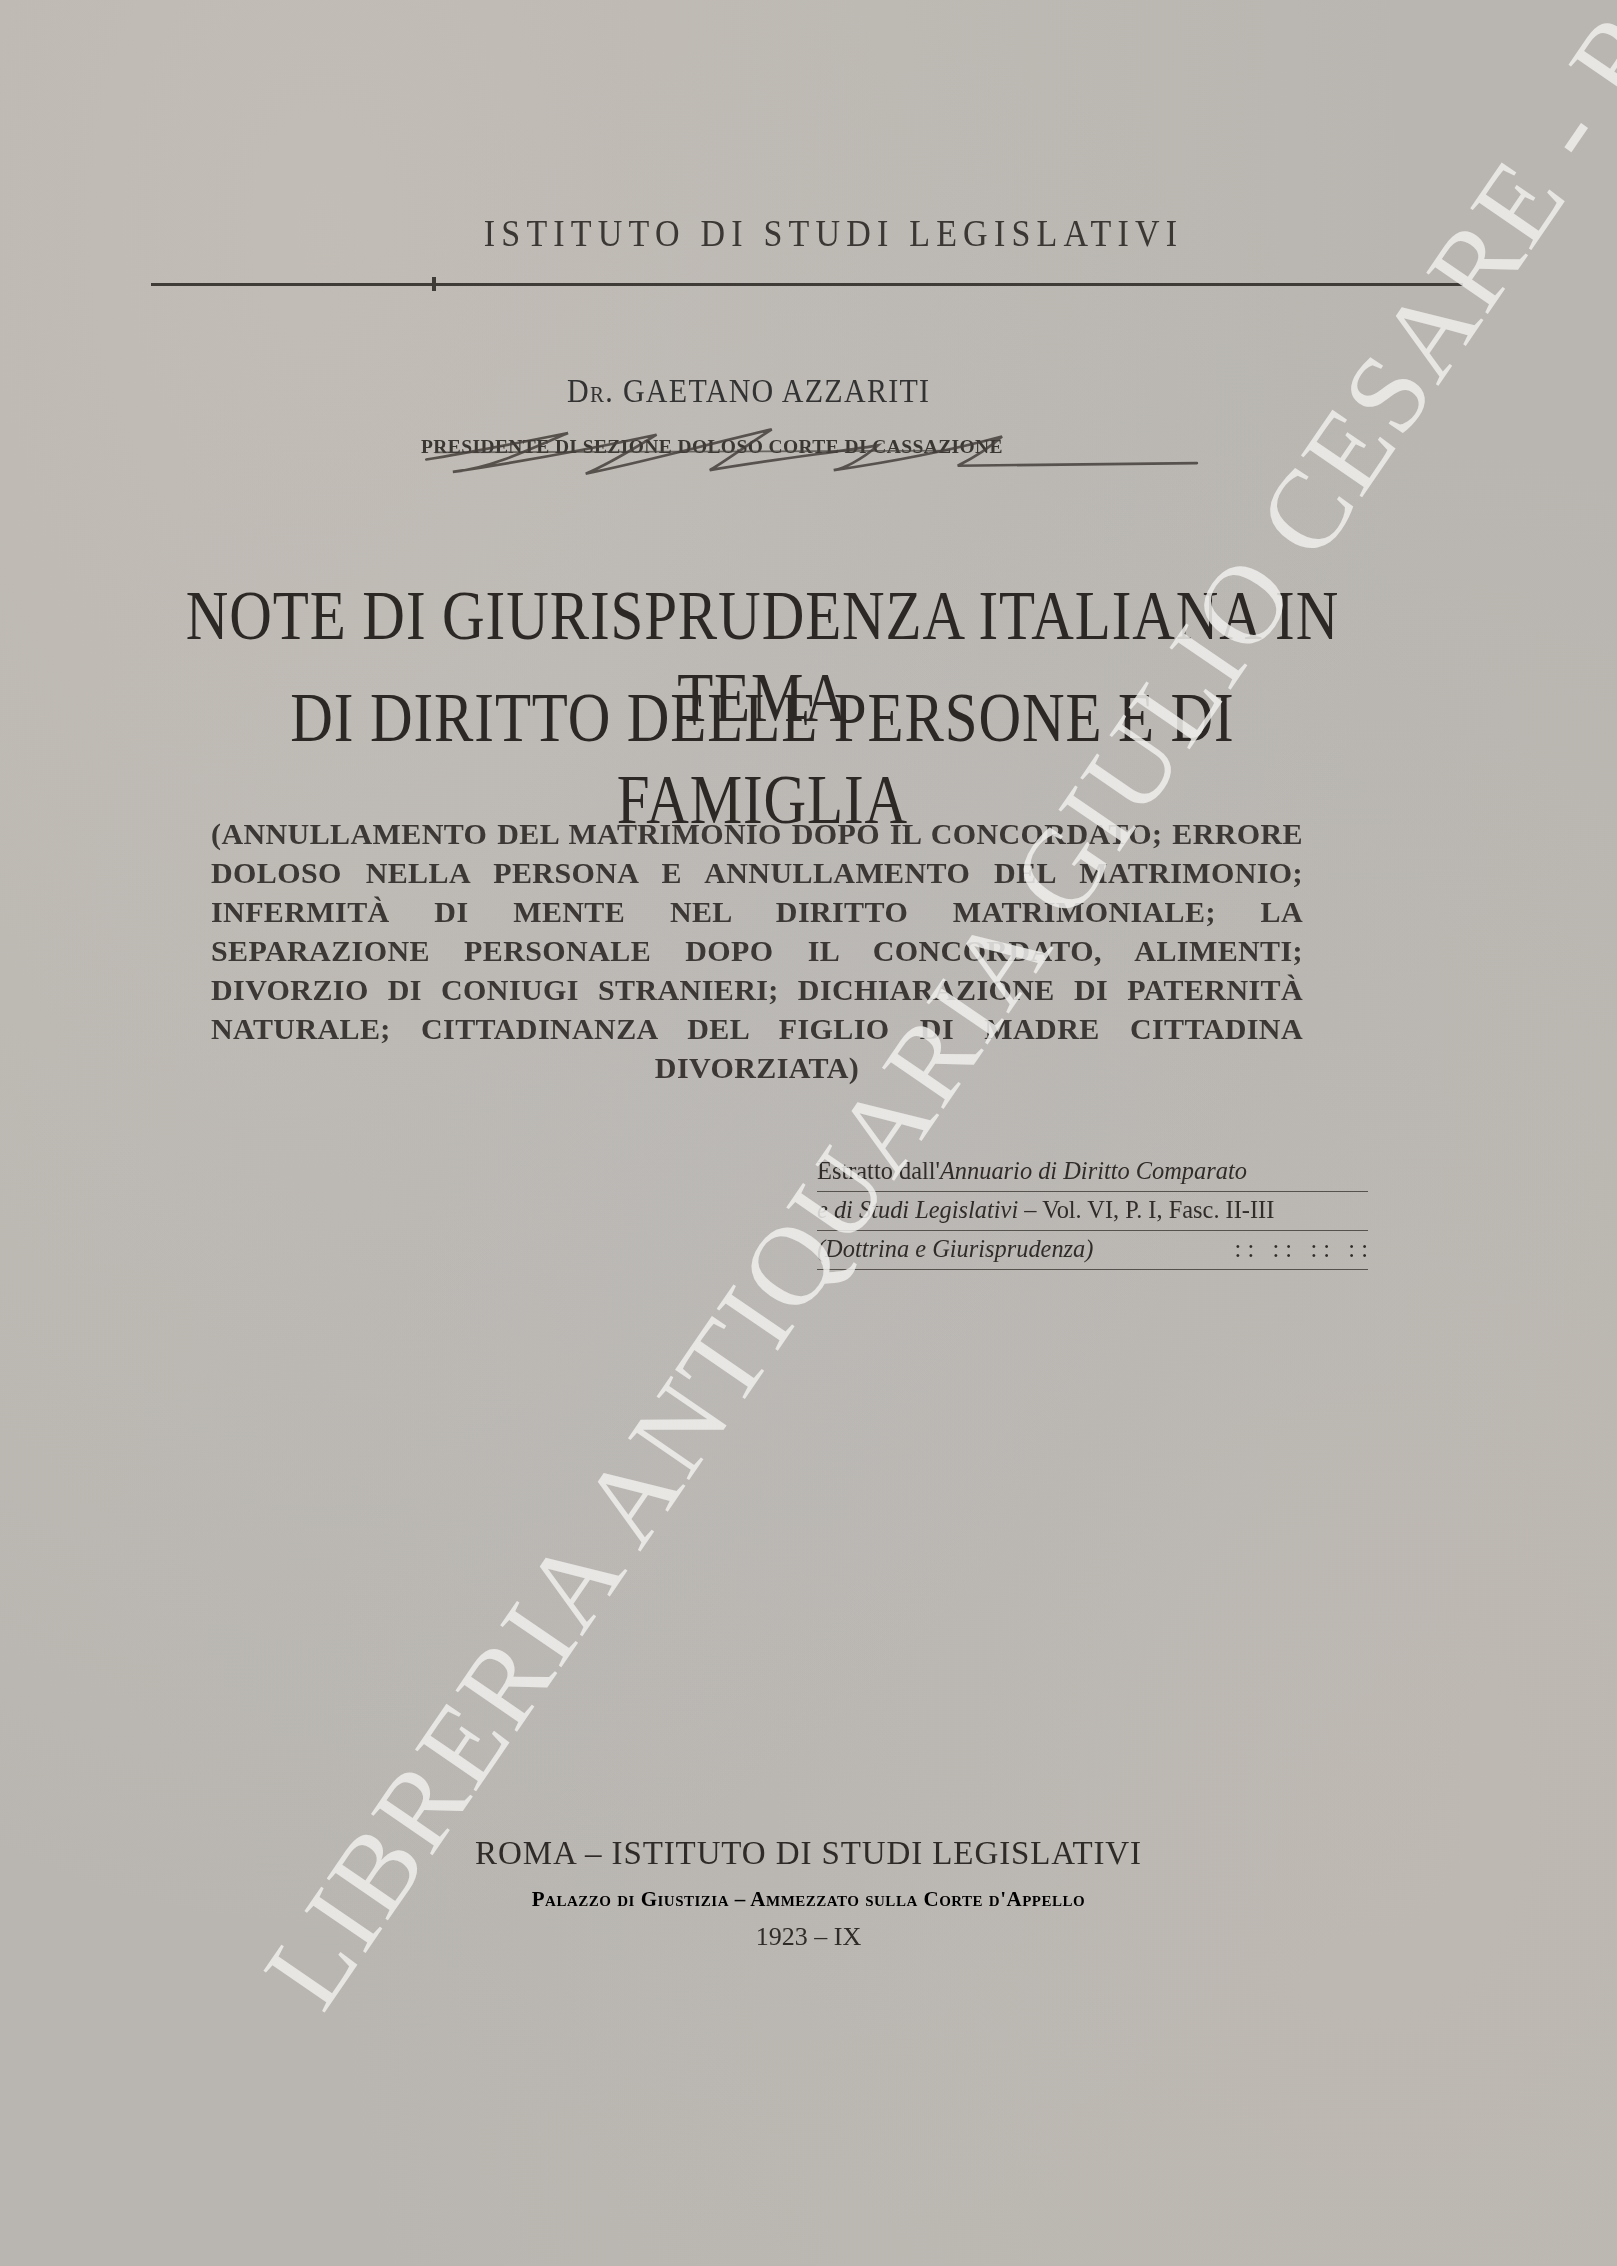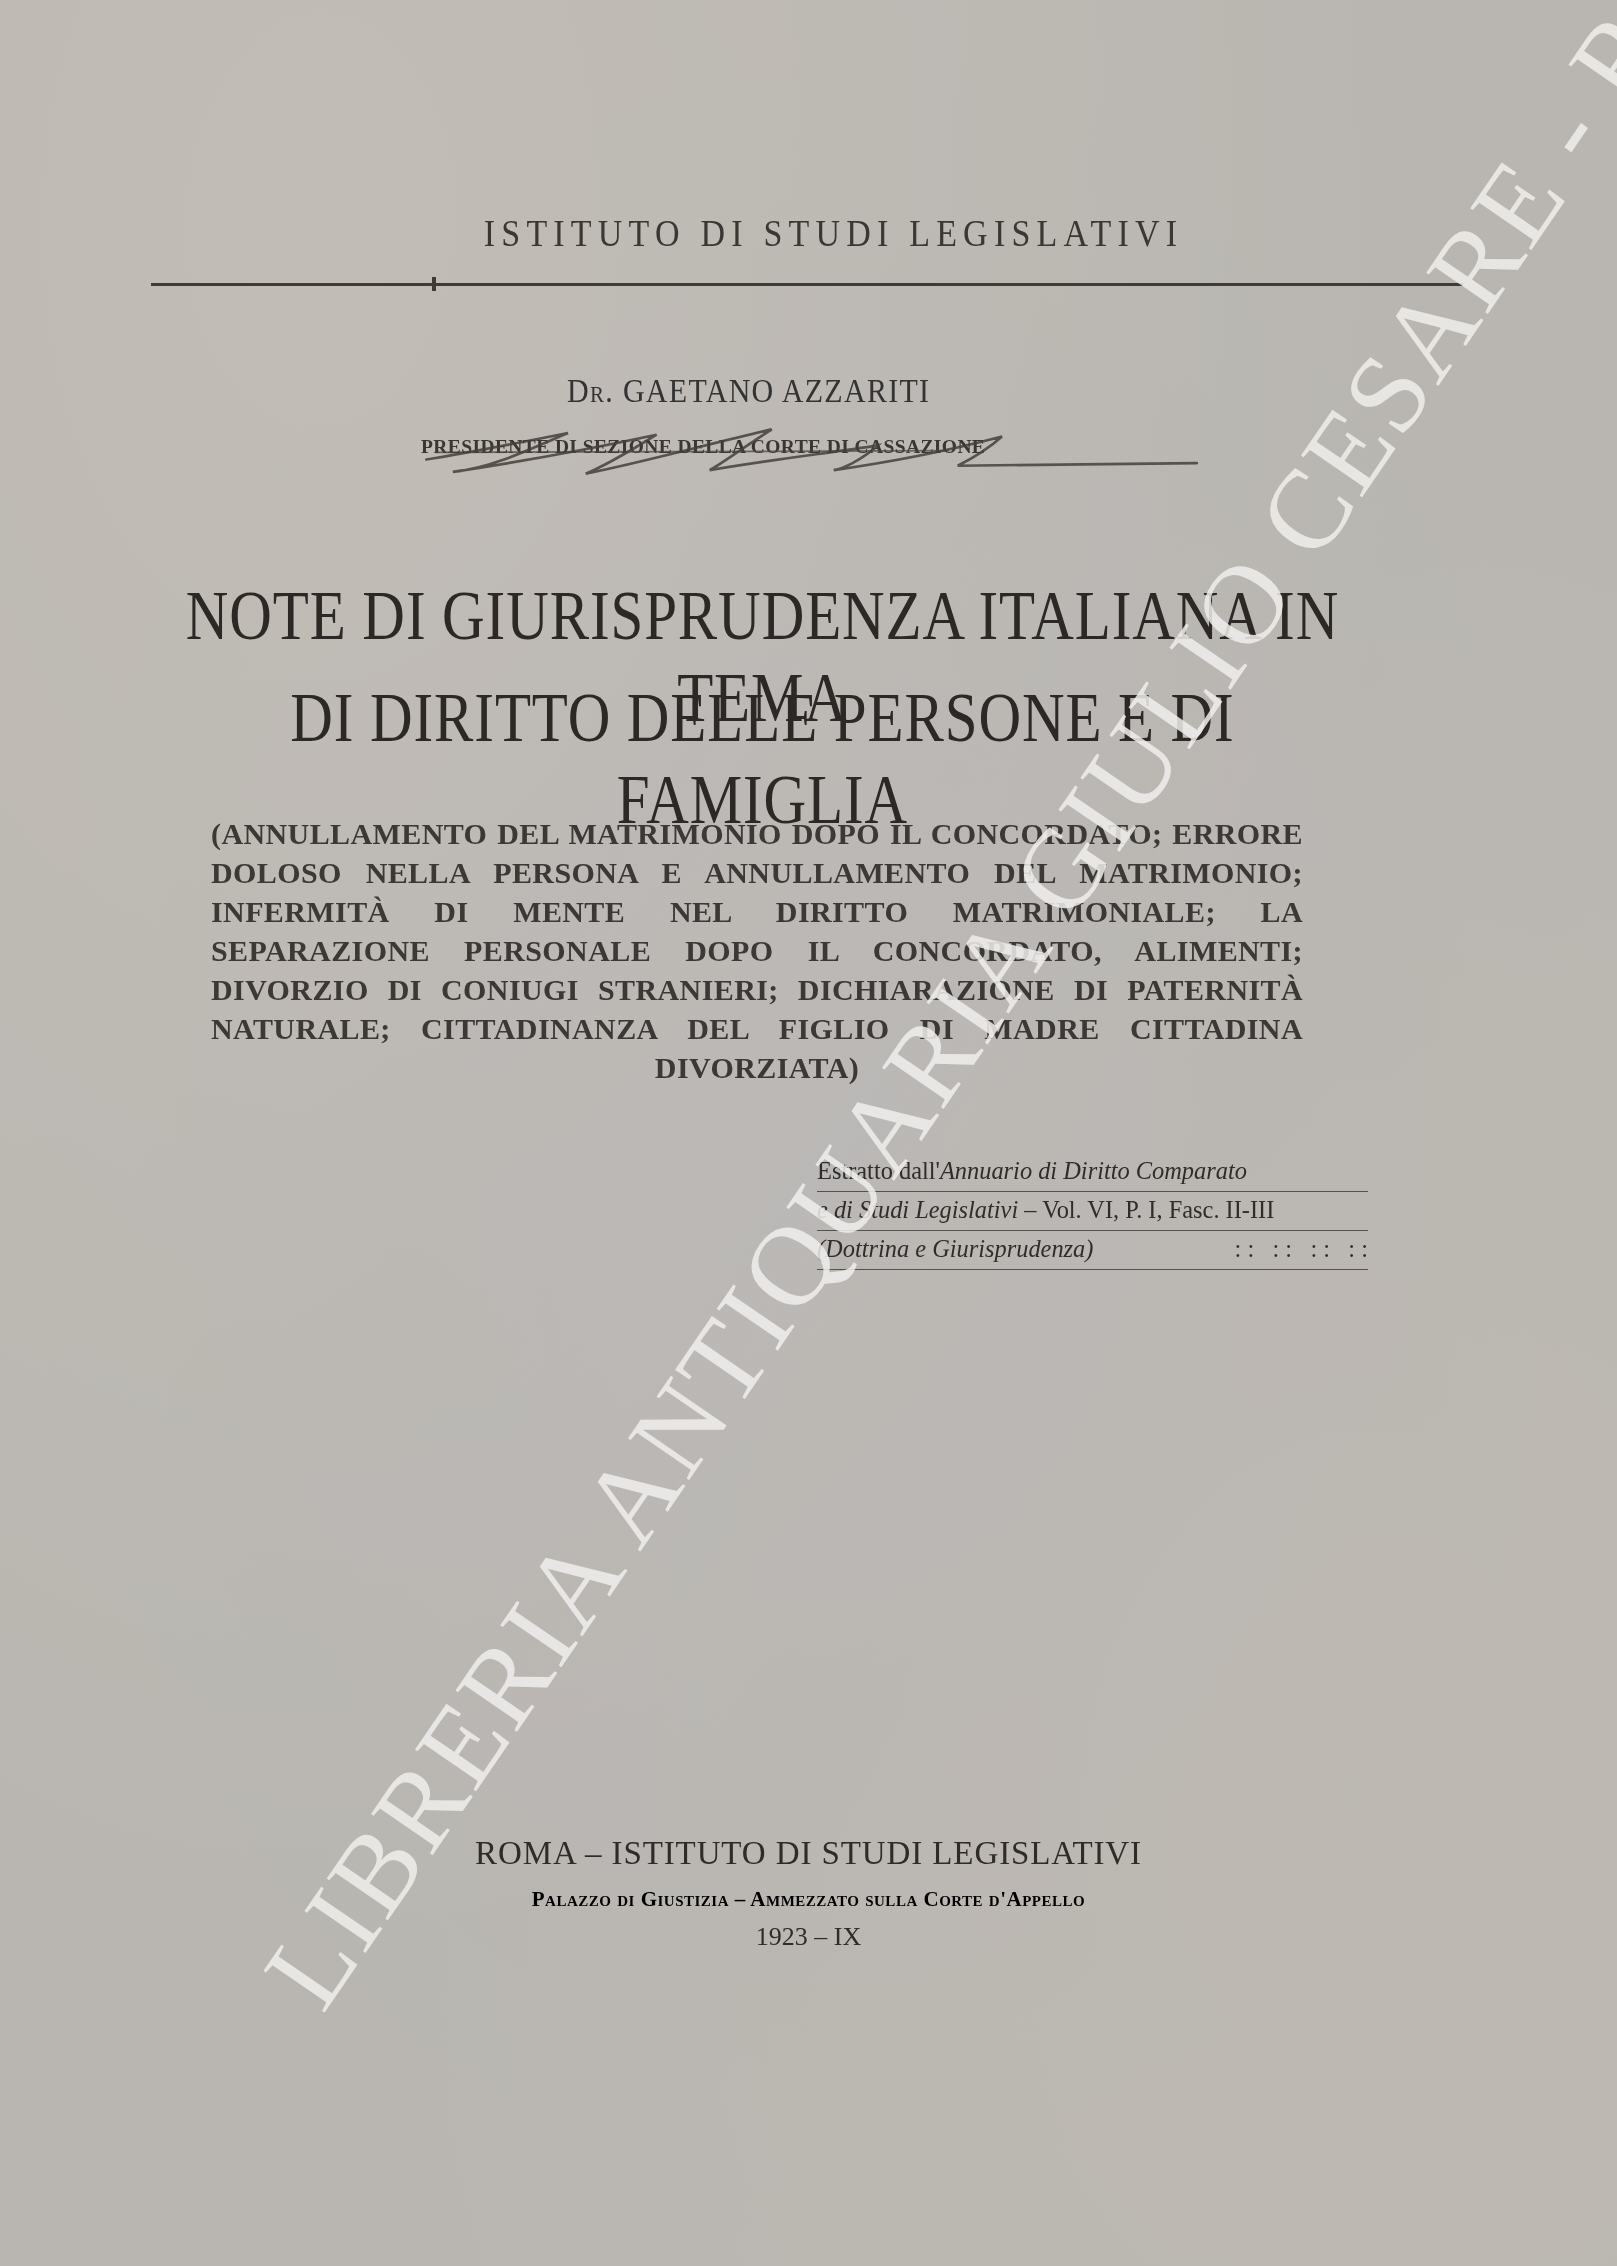--- a/index.html
+++ b/index.html
@@ -83,21 +83,21 @@
 
   <div class="abs institute">ISTITUTO DI STUDI LEGISLATIVI</div>
   <div class="abs rule-top"></div>
   <div class="abs rule-tick"></div>
 
   <div class="abs author">
     <span style="font-variant:small-caps;">Dr.</span>
     <span>GAETANO AZZARITI</span>
   </div>
 
-  <div class="abs struck">PRESIDENTE DI SEZIONE DELLA CORTE DI CASSAZIONE</div>
+  <div class="abs struck">PRESIDENTE DI SEZIONE DOLOSO CORTE DI CASSAZIONE</div>
   <svg class="abs strike-svg" width="798" height="62" viewBox="0 0 900 70">
     <path d="M10 48 C 60 40, 110 30, 170 18 C 120 40, 80 58, 40 62 C 120 50, 200 35, 270 20 C 230 45, 200 60, 190 64 C 260 50, 330 30, 400 14 C 360 40, 340 55, 330 60 C 400 48, 470 40, 520 32 C 500 50, 480 58, 470 60 C 540 50, 600 38, 660 22 C 640 40, 620 50, 610 55 L 880 52" fill="none" stroke="#45403b" stroke-width="3" stroke-linecap="round" opacity="0.85"></path>
     <path d="M20 40 L 600 38" fill="none" stroke="#45403b" stroke-width="2" opacity="0.7"></path>
   </svg>
 
   <div class="abs title-line t1">NOTE DI GIURISPRUDENZA ITALIANA IN TEMA</div>
   <div class="abs title-line t2">DI DIRITTO DELLE PERSONE E DI FAMIGLIA</div>
 
   <div class="abs subtitle">(ANNULLAMENTO DEL MATRIMONIO DOPO IL CONCORDATO; ERRORE DOLOSO NELLA PERSONA E ANNULLAMENTO DEL MATRIMONIO; INFERMITÀ DI MENTE NEL DIRITTO MATRIMONIALE; LA SEPARAZIONE PERSONALE DOPO IL CONCORDATO, ALIMENTI; DIVORZIO DI CONIUGI STRANIERI; DICHIARAZIONE DI PATERNITÀ NATURALE; CITTADINANZA DEL FIGLIO DI MADRE CITTADINA DIVORZIATA)</div>
 

